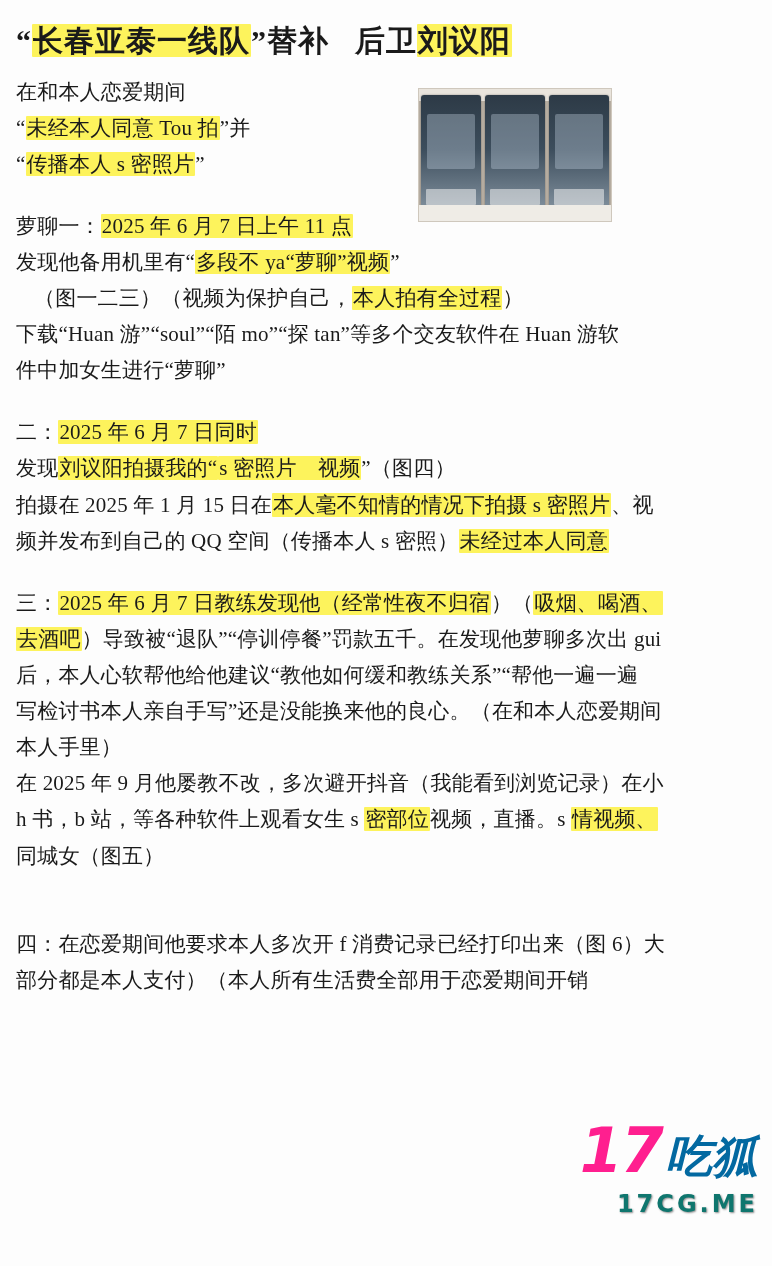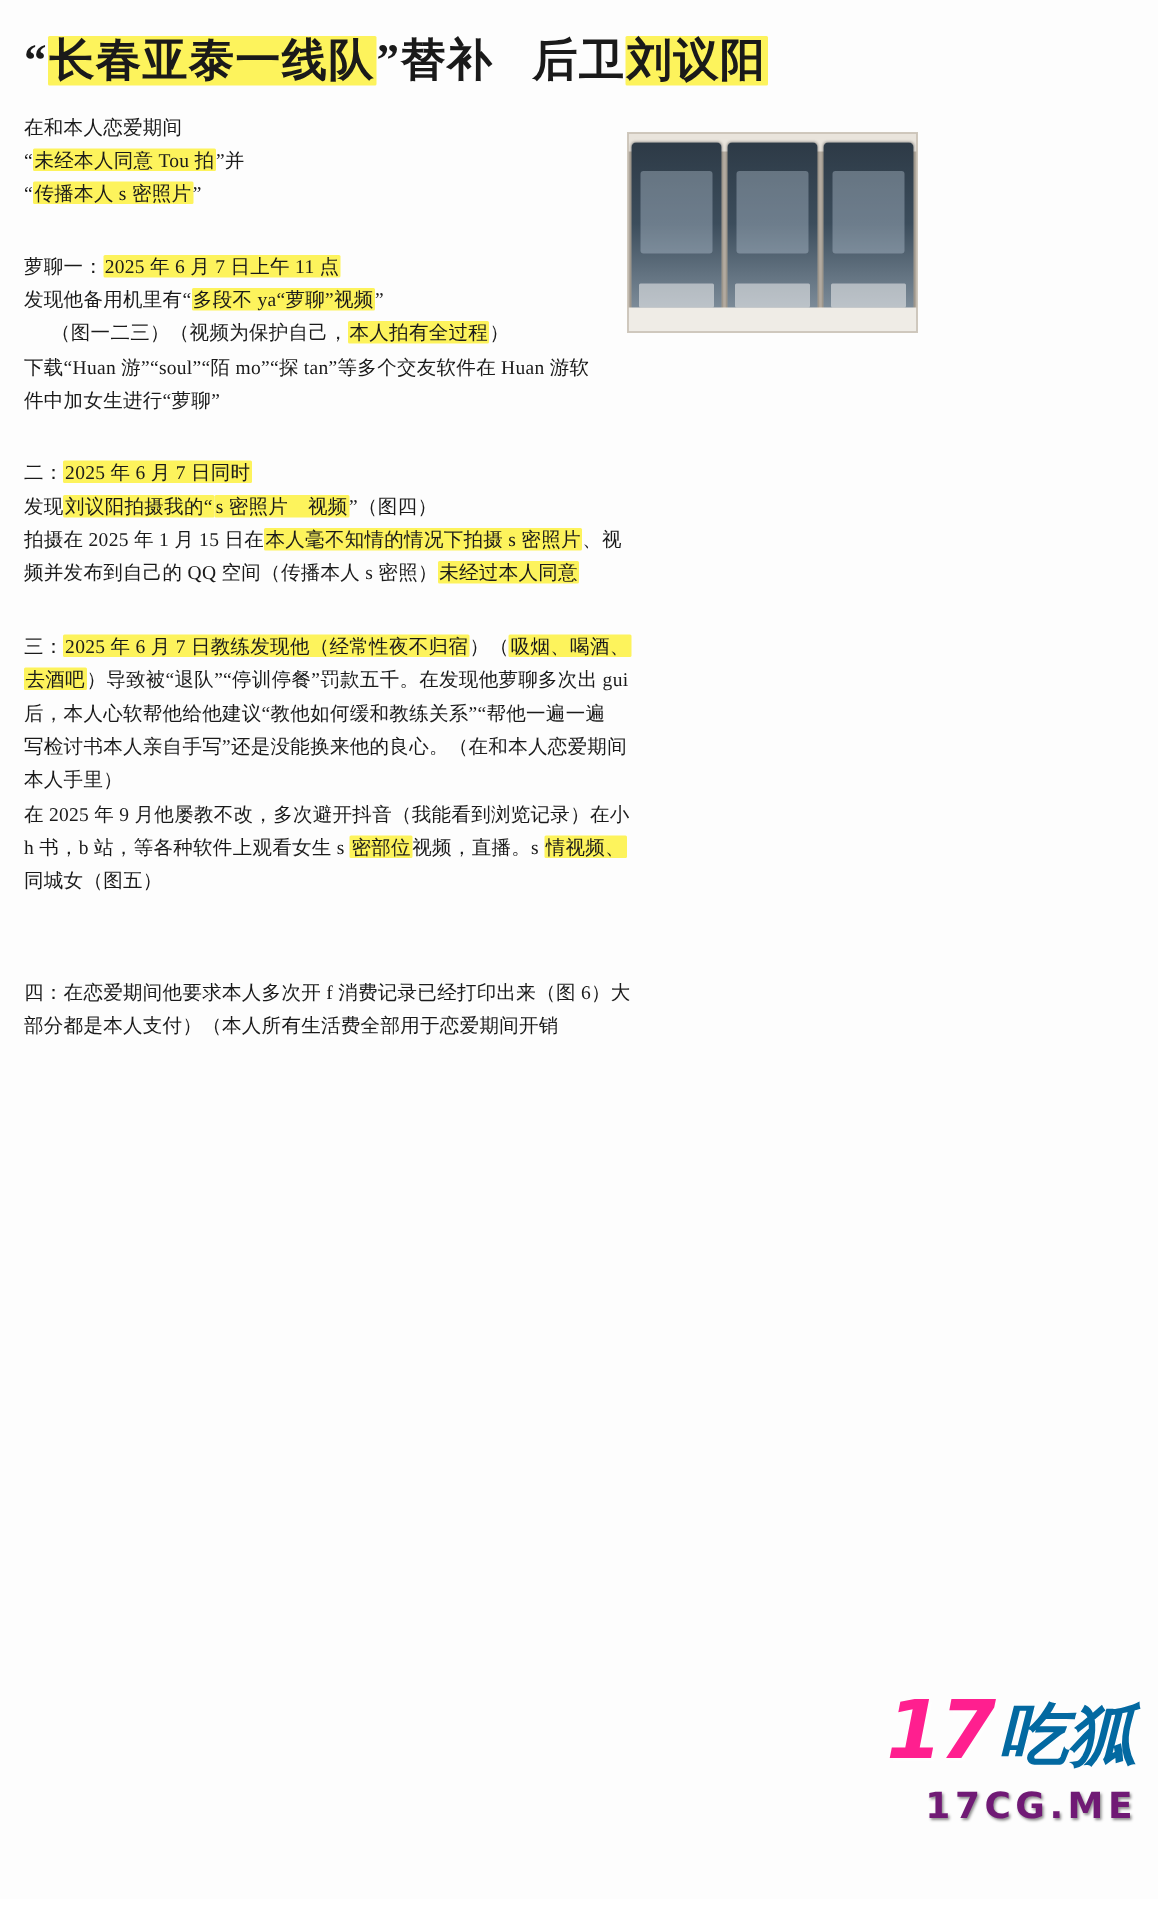--- a/index.html
+++ b/index.html
@@ -31,21 +31,21 @@
   .title {
     font-size: 30px;
     font-weight: bold;
     letter-spacing: 1px;
     line-height: 1.25;
     margin: 4px 0 14px 0;
     white-space: nowrap;
   }
   .title .gap { display: inline-block; width: 26px; }
   .body-text {
-    font-size: 13px;
+    font-size: 21px;
     line-height: 1.72;
     letter-spacing: 0.2px;
   }
   .para { margin: 0 0 0 0; }
   .blank { height: 26px; }
   .indent { display: inline-block; width: 18px; }
 
   
   .photo-strip {
     position: absolute;
@@ -102,40 +102,40 @@
   
   .watermark {
     position: absolute;
     right: 14px;
     bottom: 62px;
     text-align: right;
     pointer-events: none;
   }
   .wm-main {
     font-family: "DejaVu Sans", sans-serif;
-    font-size: 54px;
+    font-size: 62px;
     font-weight: bold;
     font-style: italic;
     color: #ff1f8f;
     letter-spacing: -2px;
     line-height: 0.95;
     text-shadow: 2px 2px 0 rgba(255,255,255,0.5);
   }
   .wm-cn {
     font-family: "DejaVu Sans", sans-serif;
     font-size: 46px;
     font-weight: bold;
     font-style: italic;
     color: #0369a1;
   }
   .wm-sub {
     font-family: "DejaVu Sans", sans-serif;
     font-size: 24px;
     font-weight: bold;
-    color: #701a75;
+    color: #0f766e;
     letter-spacing: 3px;
     text-shadow: 1px 1px 2px rgba(0,0,0,0.45);
     margin-top: 2px;
   }
   .bottom-fade {
     position: absolute;
     left: 0; right: 0; bottom: 0;
     height: 14px;
     background: #ffffff;
   }

